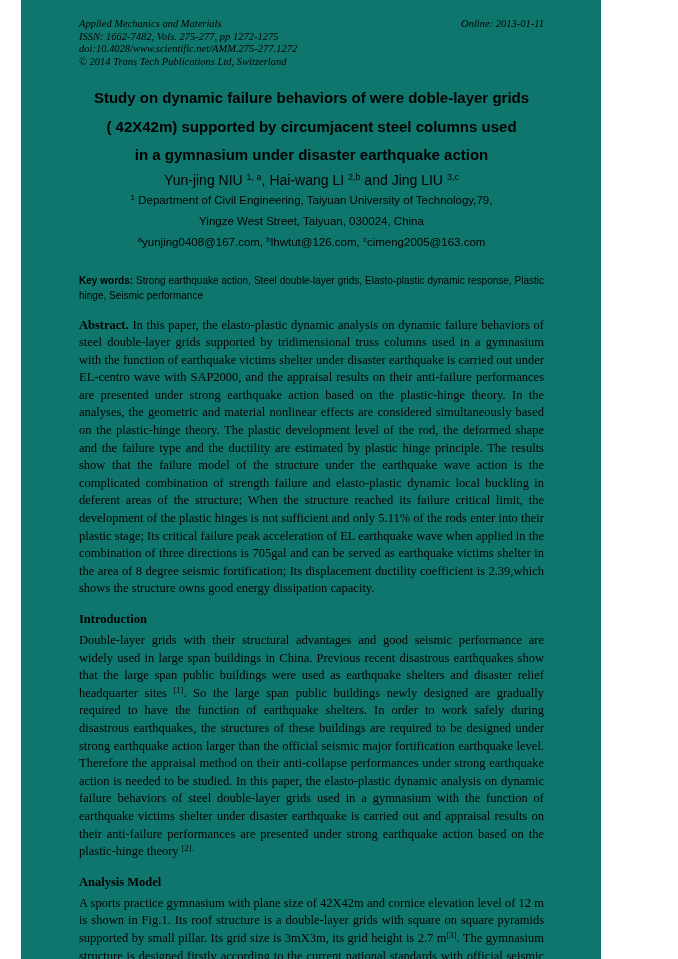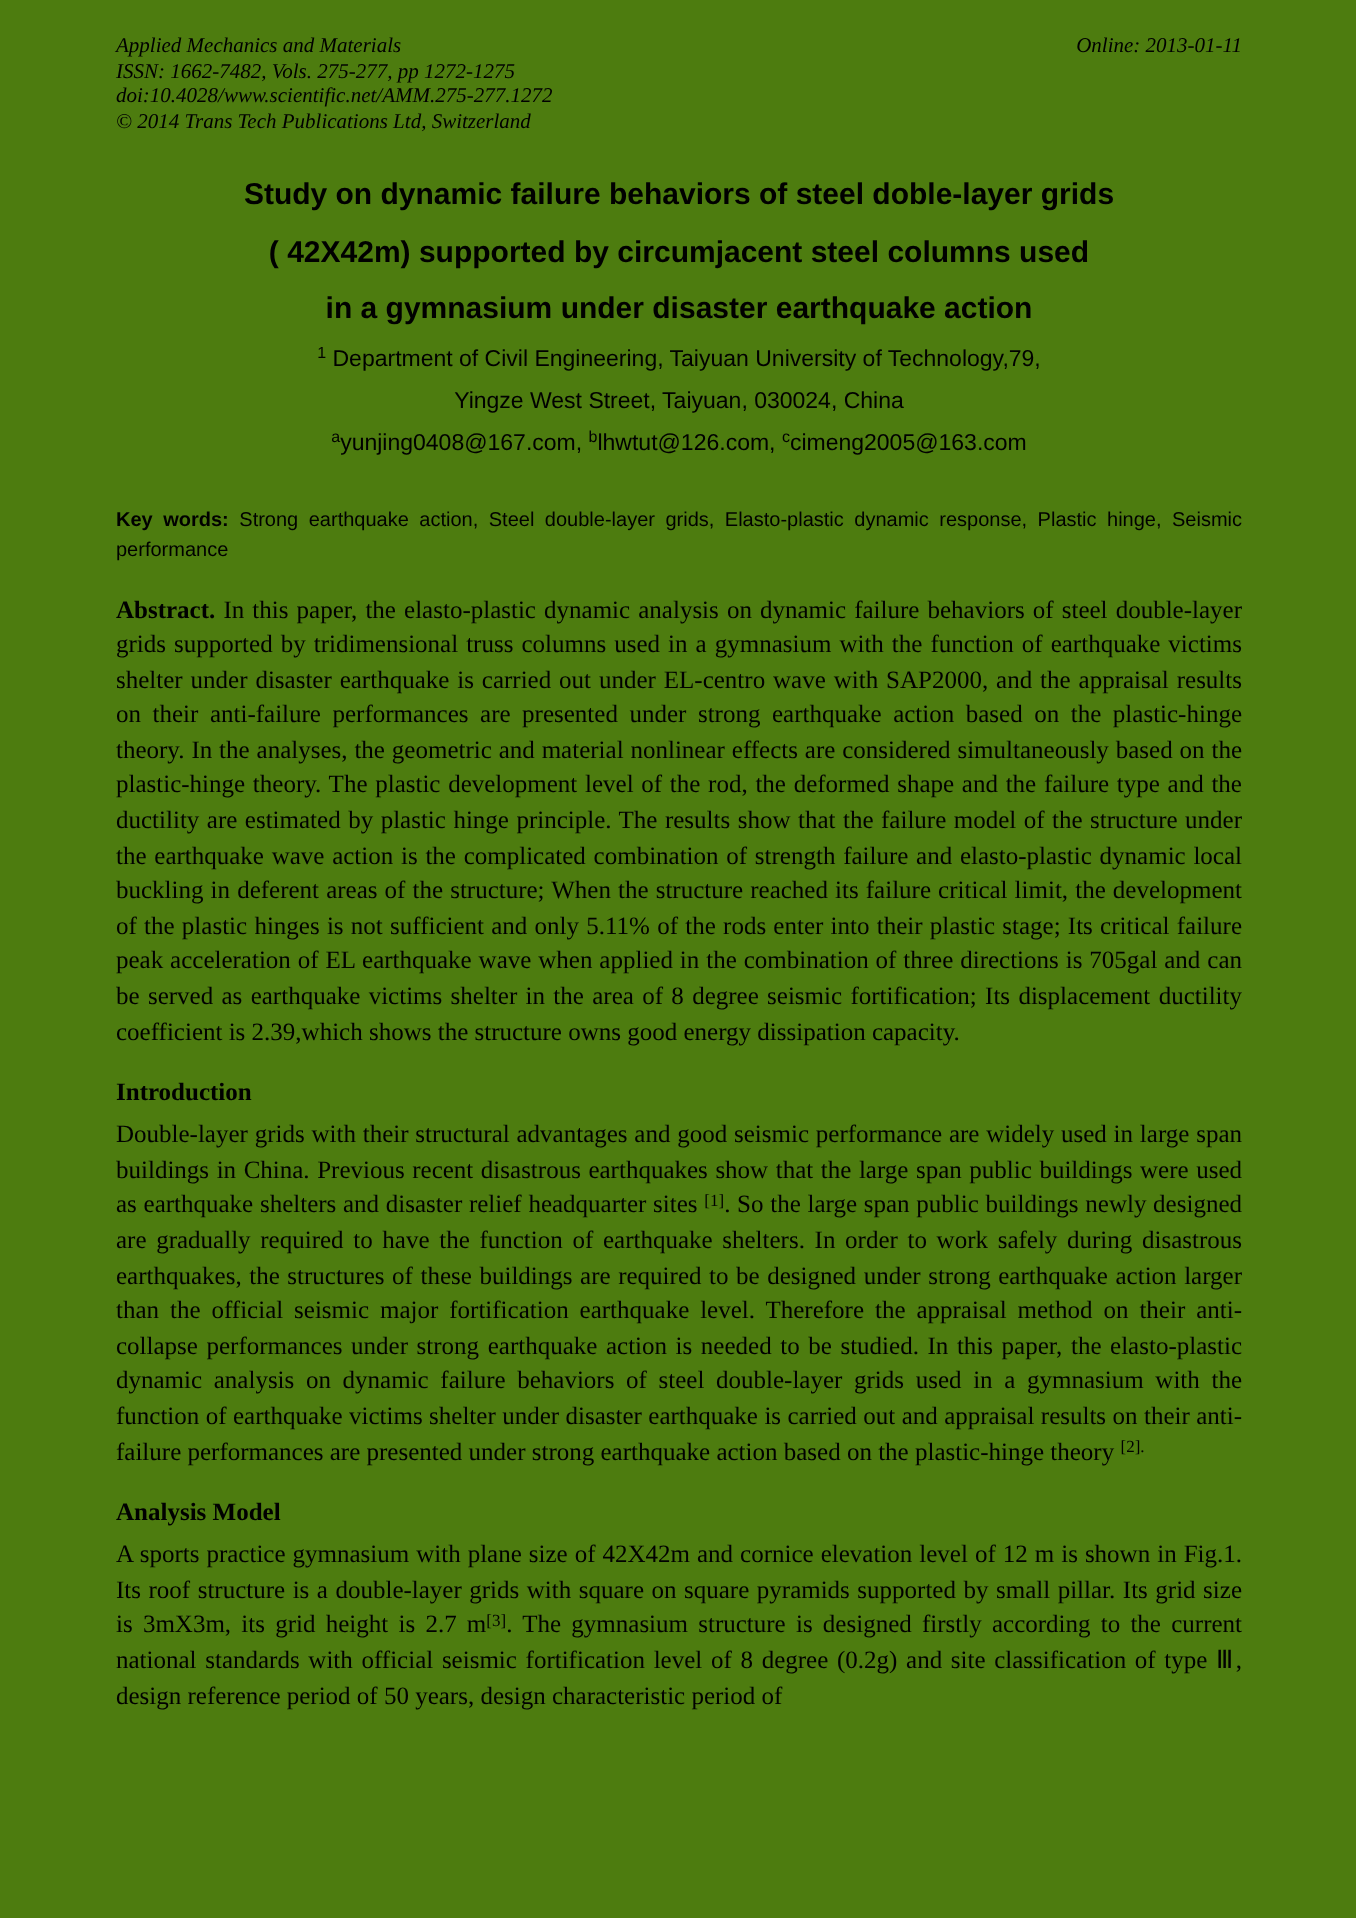--- a/index.html
+++ b/index.html
@@ -2,28 +2,29 @@
 <html><head>
 <meta charset="utf-8">
 <style>
   html, body {
     margin: 0;
     padding: 0;
     background: #ffffff;
   }
   .page {
     position: relative;
-    width: 678px;
+    width: 580px;
     height: 959px;
-    background: #4d7c0f;
+    background: #0f766e;
     color: #000000;
     box-sizing: border-box;
     padding: 18px 57px 0 58px;
     overflow: hidden;
     font-family: "Liberation Serif", serif;
+    margin-left: 21px;
   }
   
   .hdr {
     font-family: "Liberation Serif", serif;
     font-style: italic;
     font-size: 10.5px;
     line-height: 12.5px;
     color: #000;
   }
   .hdr-row {
@@ -117,25 +118,26 @@
     <div class="hdr-row">
       <span>Applied Mechanics and Materials</span>
       <span>Online: 2013-01-11</span>
     </div>
     <div>ISSN: 1662-7482, Vols. 275-277, pp 1272-1275</div>
     <div>doi:10.4028/www.scientific.net/AMM.275-277.1272</div>
     <div>© 2014 Trans Tech Publications Ltd, Switzerland</div>
   </div>
 
   <h1 class="title">
-    <span class="tline">Study on dynamic failure behaviors of steel doble-layer grids</span>
+    <span class="tline">Study on dynamic failure behaviors of were doble-layer grids</span>
     <span class="tline">( 42X42m) supported by circumjacent steel columns used</span>
     <span class="tline">in a gymnasium under disaster earthquake action</span>
   </h1>
 
+  <div class="authors"><span>Yun-jing NIU </span><sup>1, a</sup><span>, </span><span>Hai-wang LI </span><sup>2,b</sup><span> and </span><span>Jing LIU </span><sup>3,c</sup></div>
 
   <div class="affil">
     <div><sup>1</sup><span> Department of Civil Engineering, Taiyuan University of Technology,79,</span></div>
     <div>Yingze West Street, Taiyuan, 030024, China</div>
     <div><sup>a</sup><span>yunjing0408@167.com, </span><sup>b</sup><span>lhwtut@126.com, </span><sup>c</sup><span>cimeng2005@163.com</span></div>
   </div>
 
   <p class="keywords"><b>Key words:</b> <span>Strong earthquake action, Steel double-layer grids, Elasto-plastic dynamic response, Plastic hinge, Seismic performance</span></p>
 
   <p class="body-text"><b>Abstract.</b> <span>In this paper, the elasto-plastic dynamic analysis on dynamic failure behaviors of steel double-layer grids supported by tridimensional truss columns used in a gymnasium with the function of earthquake victims shelter under disaster earthquake is carried out under EL-centro wave with SAP2000, and the appraisal results on their anti-failure performances are presented under strong earthquake action based on the plastic-hinge theory. In the analyses, the geometric and material nonlinear effects are considered simultaneously based on the plastic-hinge theory. The plastic development level of the rod, the deformed shape and the failure type and the ductility are estimated by plastic hinge principle. The results show that the failure model of the structure under the earthquake wave action is the complicated combination of strength failure and elasto-plastic dynamic local buckling in deferent areas of the structure; When the structure reached its failure critical limit, the development of the plastic hinges is not sufficient and only 5.11% of the rods enter into their plastic stage; Its critical failure peak acceleration of EL earthquake wave when applied in the combination of three directions is 705gal and can be served as earthquake victims shelter in the area of 8 degree seismic fortification; Its displacement ductility coefficient is 2.39,which shows the structure owns good energy dissipation capacity.</span></p>

